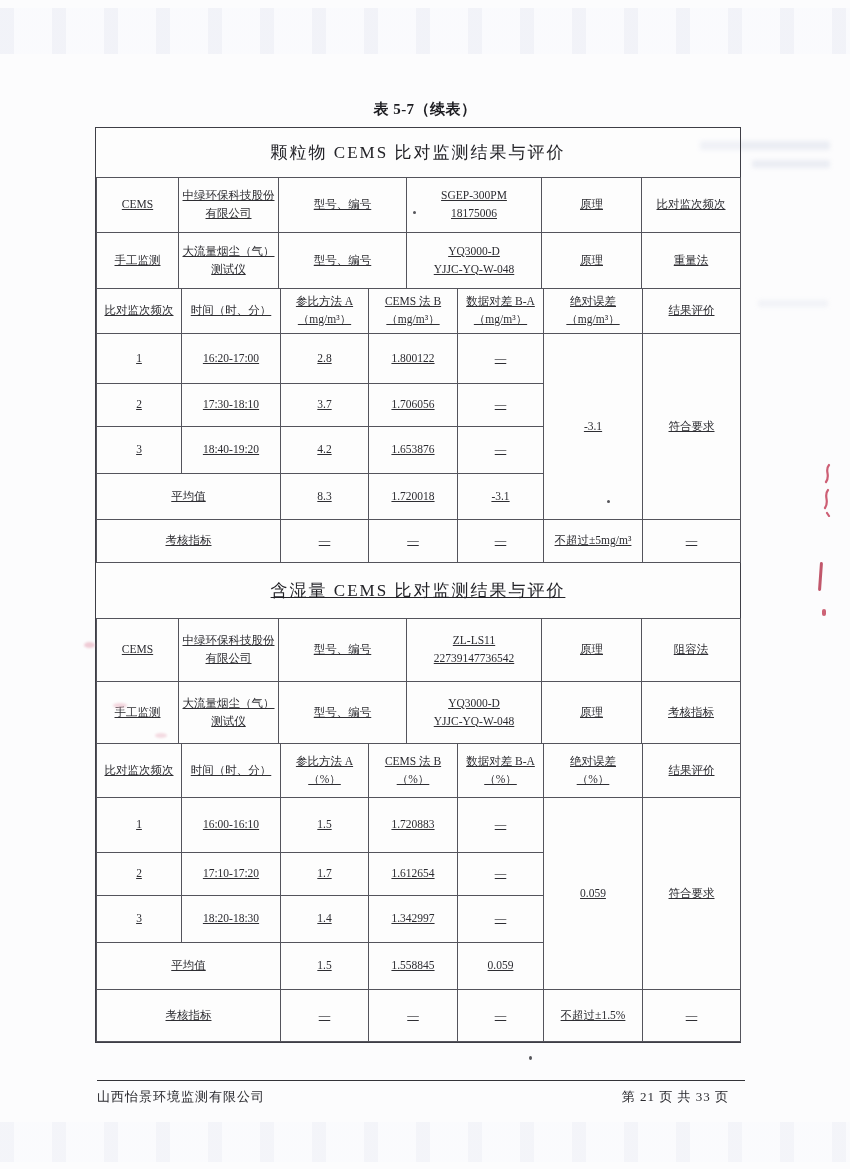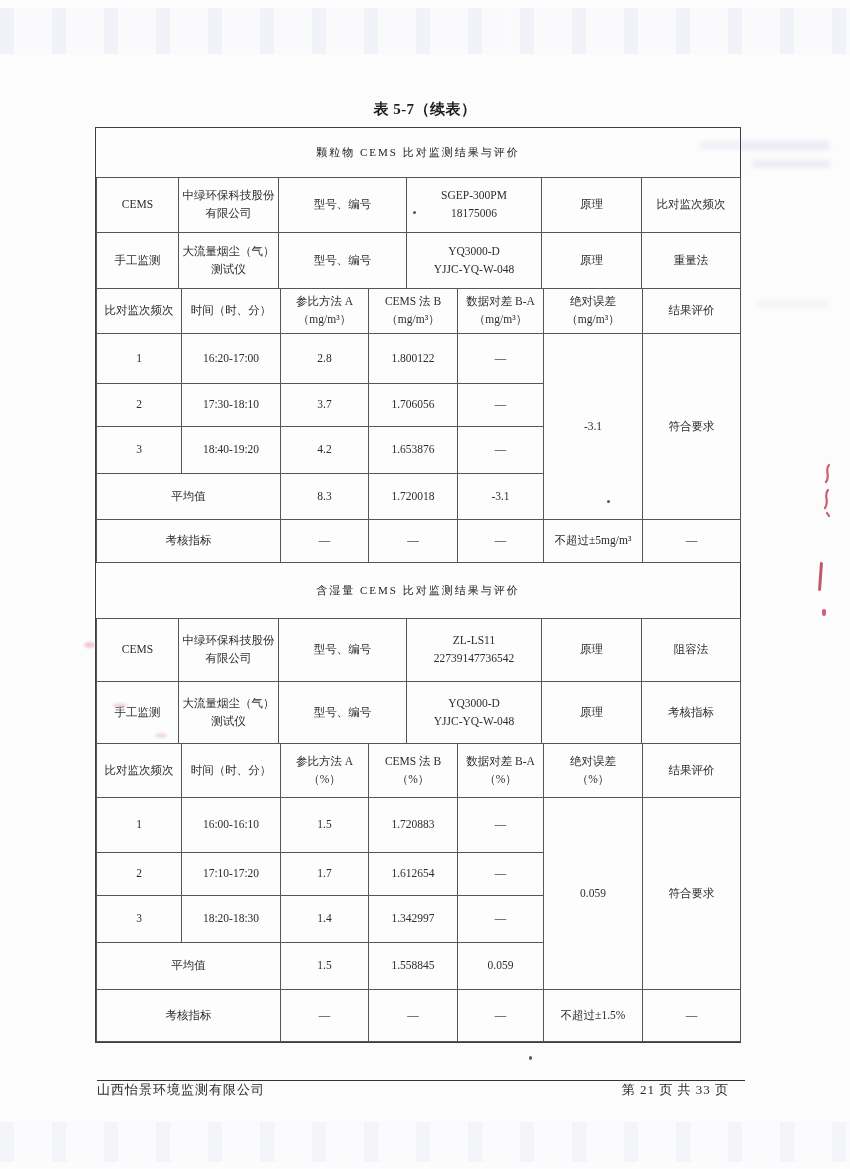--- a/index.html
+++ b/index.html
@@ -17,42 +17,42 @@
 
   .doc-title{
     position:absolute;left:95px;top:100px;width:660px;
     display:flex;justify-content:center;gap:36px;
     font-size:15px;font-weight:bold;letter-spacing:.5px;color:#1d1d22;white-space:nowrap;
   }
   .tables{
     position:absolute;left:95px;top:127px;width:644px;
     border:1px solid #3e3e46;background:rgba(255,255,255,.25);
   }
-  .tables > * + *{margin-top:-1px;}
+  .tables > * + *{margin-top:-1px;text-decoration:underline;}
   table{border-collapse:collapse;table-layout:fixed;width:100%;}
   td{
     border:1px solid #54545c;text-align:center;vertical-align:middle;
     font-size:11.5px;line-height:1.55;padding:0 2px;color:#2c2c31;
   }
   .pre{white-space:pre-line;}
   .sec-title{
     display:flex;align-items:center;justify-content:center;
-    font-size:11px;letter-spacing:2px;color:#222227;
+    font-size:17px;letter-spacing:2px;color:#222227;
     border-bottom:1px solid #54545c;background:transparent;
   }
   .st1{height:49px;}  .st2{height:56px;text-align:center;}
   tr.h63{height:63px}tr.h62{height:62px}tr.h55{height:55px}tr.h56{height:56px}
   tr.h54{height:54px}tr.h50{height:50px}tr.h47{height:47px}tr.h46{height:46px}
   tr.h45{height:45px}tr.h43{height:43px}tr.h52{height:52px}
 
   .footer{
     position:absolute;left:97px;top:1080px;width:648px;
     border-top:1.6px solid #333338;
     display:flex;justify-content:space-between;align-items:flex-start;
-    font-size:13px;letter-spacing:1px;color:#2a2a2f;
+    padding-top:7px;font-size:13px;letter-spacing:1px;color:#2a2a2f;
   }
   .footer .pg{padding-right:16px;}
 
   .speck{position:absolute;background:#55555a;border-radius:50%;}
   .redmark{position:absolute;}
   .red-stroke{width:3px;height:29px;background:#b63a51;border-radius:2px;transform:rotate(4deg);opacity:.85;}
   .red-dot{width:4px;height:7px;background:#c03c54;border-radius:2px;opacity:.8;}
   .pink-smudge{background:#e39aae;border-radius:50%;filter:blur(1px);}
 </style>
 </head>

